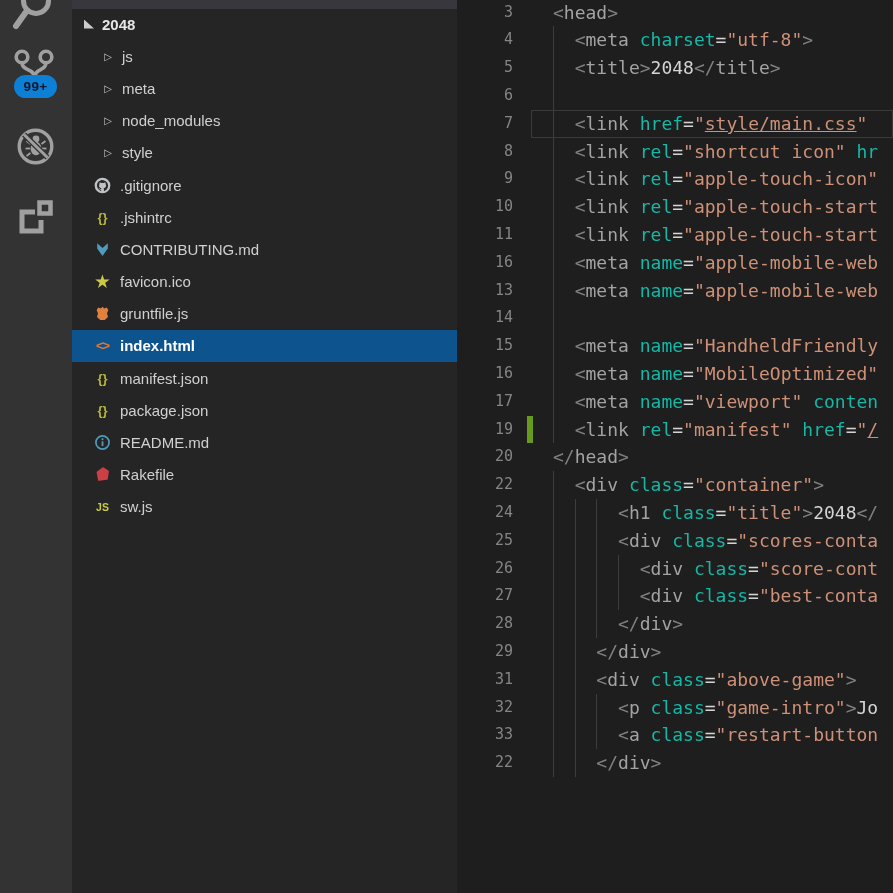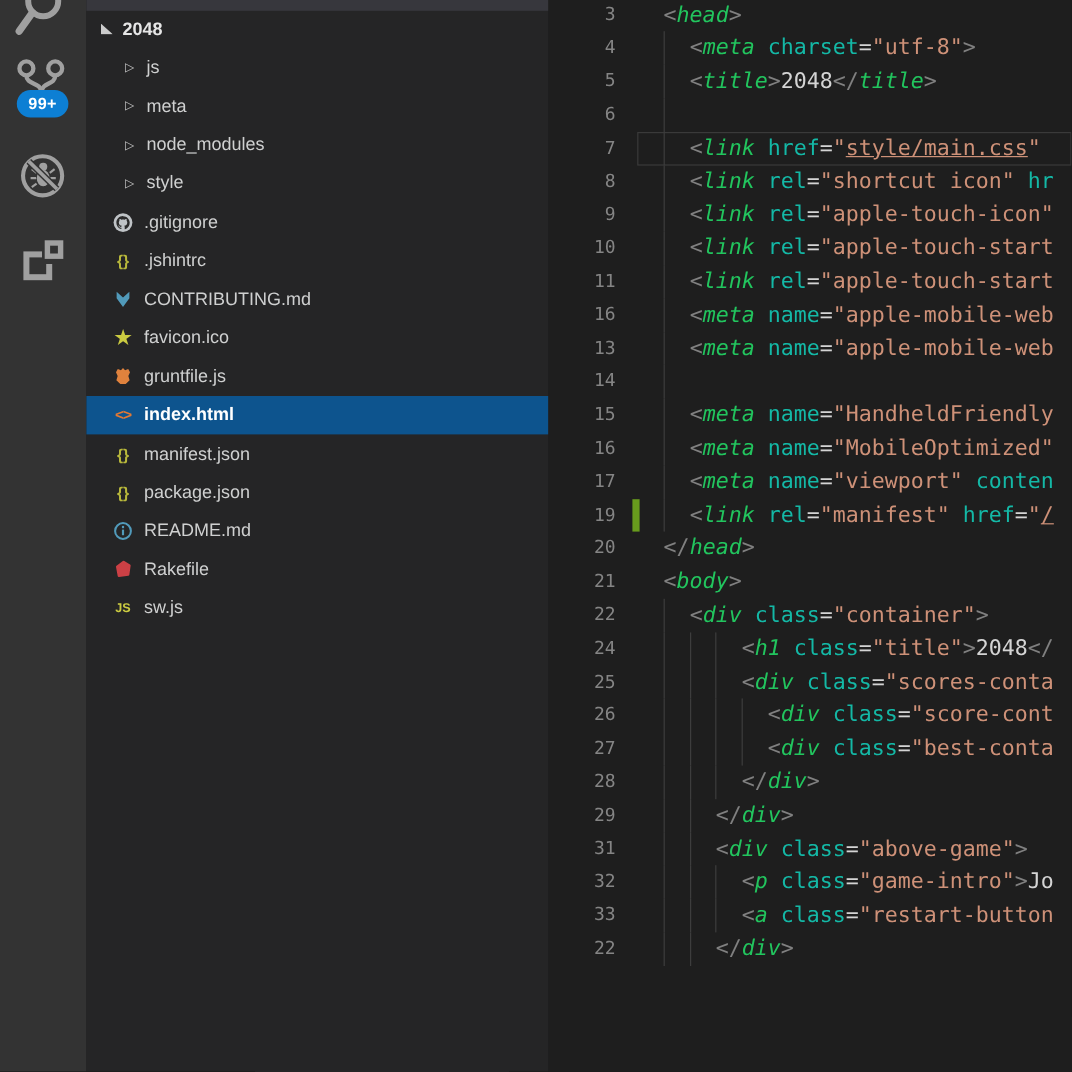--- a/index.html
+++ b/index.html
@@ -5,21 +5,21 @@
   html,body{margin:0;padding:0;}
   body{
     position:relative;width:893px;height:893px;overflow:hidden;
     background:#1e1e1e;font-family:"Liberation Sans",sans-serif;
   }
   
   #activitybar{position:absolute;left:0;top:0;width:72px;height:893px;background:#333333;}
   .abar-icon{position:absolute;cursor:pointer;}
   #badge{
     position:absolute;left:14px;top:75px;width:43px;height:23px;border-radius:12px;
-    background:#0d7fd4;color:#ffffff;font-size:13.5px;font-weight:bold;
+    background:#0d7fd4;color:#0f172a;font-size:13.5px;font-weight:bold;
     display:flex;align-items:center;justify-content:center;letter-spacing:.3px;
   }
   
   #sidebar{position:absolute;left:72px;top:0;width:385px;height:893px;background:#252526;}
   #strip{position:absolute;left:0;top:0;width:100%;height:9px;background:#37373d;}
   #tree{position:absolute;left:0;top:8px;width:100%;}
   .row{height:32.2px;display:flex;align-items:center;color:#cfd0d0;font-size:15px;cursor:pointer;position:relative;white-space:nowrap;}
   .row.selected{background:#0d548e;color:#ffffff;font-weight:600;}
   .row.rootrow{font-weight:700;color:#e6e6e6;}
   .rtri{width:10px;height:9px;background:#cccccc;clip-path:polygon(0 0,0 100%,100% 100%);margin:0 8px 0 12px;flex:0 0 auto;}
@@ -33,21 +33,21 @@
   
   #editor{position:absolute;left:457px;top:0;width:436px;height:893px;background:#1e1e1e;overflow:hidden;}
   #lines{position:absolute;top:-1.4px;left:0;width:100%;}
   .cline{position:relative;height:27.8px;font-family:"DejaVu Sans Mono",monospace;}
   .num{position:absolute;left:0;top:0;width:56px;text-align:right;color:#858585;font-size:15px;line-height:27.8px;}
   .gitbar{position:absolute;left:70px;top:0;width:6px;height:100%;background:#689b1d;}
   .ig{position:absolute;top:0;height:100%;width:1px;background:#3d3d3d;}
   .code{position:absolute;left:96px;top:0;white-space:pre;font-size:18px;line-height:27.8px;}
   .linebox{position:absolute;left:74px;right:0;top:0;height:100%;border:1px solid #3a3a3a;box-sizing:border-box;}
   .tk-p{color:#808080;}
-  .tk-t{color:#22c55e;font-style:italic;}
+  .tk-t{color:#a3a3a3;}
   .tk-a{color:#14b8a6;}
   .tk-e{color:#d4d4d4;}
   .tk-s{color:#ce9178;}
   .tk-x{color:#d4d4d4;}
   .tk-u{color:#ce9178;text-decoration:underline;}
 </style>
 </head>
 <body>
 
 <div id="activitybar">
@@ -283,24 +283,20 @@
         <span class="num">19</span>
         <div class="ig" style="left: 96px;"></div>
         <div class="gitbar"></div>
         <span class="code"><span class="tk-x">  </span><span class="tk-p">&lt;</span><span class="tk-t">link</span><span class="tk-x"> </span><span class="tk-a">rel</span><span class="tk-e">=</span><span class="tk-s">"manifest"</span><span class="tk-x"> </span><span class="tk-a">href</span><span class="tk-e">=</span><span class="tk-s">"</span><span class="tk-u">/</span></span>
       </div>
       <div class="cline">
         <span class="num">20</span>
         <span class="code"><span class="tk-p">&lt;/</span><span class="tk-t">head</span><span class="tk-p">&gt;</span></span>
       </div>
       <div class="cline">
-        <span class="num">21</span>
-        <span class="code"><span class="tk-p">&lt;</span><span class="tk-t">body</span><span class="tk-p">&gt;</span></span>
-      </div>
-      <div class="cline">
         <span class="num">22</span>
         <div class="ig" style="left: 96px;"></div>
         <span class="code"><span class="tk-x">  </span><span class="tk-p">&lt;</span><span class="tk-t">div</span><span class="tk-x"> </span><span class="tk-a">class</span><span class="tk-e">=</span><span class="tk-s">"container"</span><span class="tk-p">&gt;</span></span>
       </div>
       <div class="cline">
         <span class="num">24</span>
         <div class="ig" style="left: 96px;"></div>
         <div class="ig" style="left: 117.68px;"></div>
         <div class="ig" style="left: 139.36px;"></div>
         <span class="code"><span class="tk-x">      </span><span class="tk-p">&lt;</span><span class="tk-t">h1</span><span class="tk-x"> </span><span class="tk-a">class</span><span class="tk-e">=</span><span class="tk-s">"title"</span><span class="tk-p">&gt;</span><span class="tk-x">2048</span><span class="tk-p">&lt;/</span></span>

